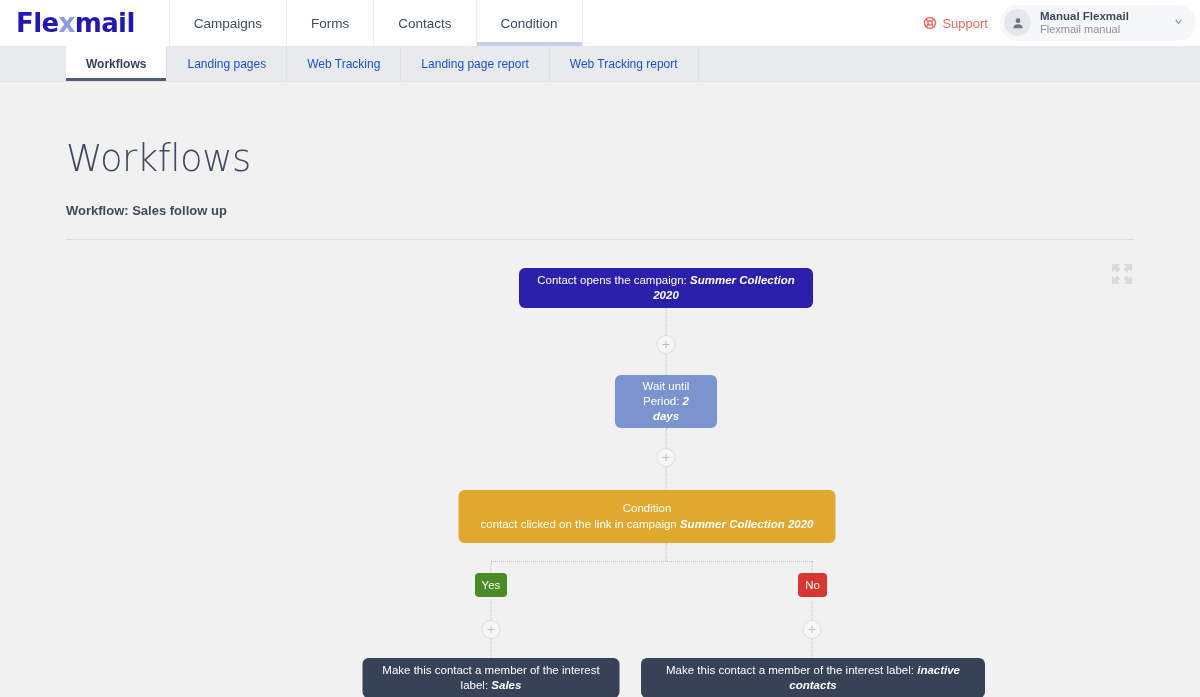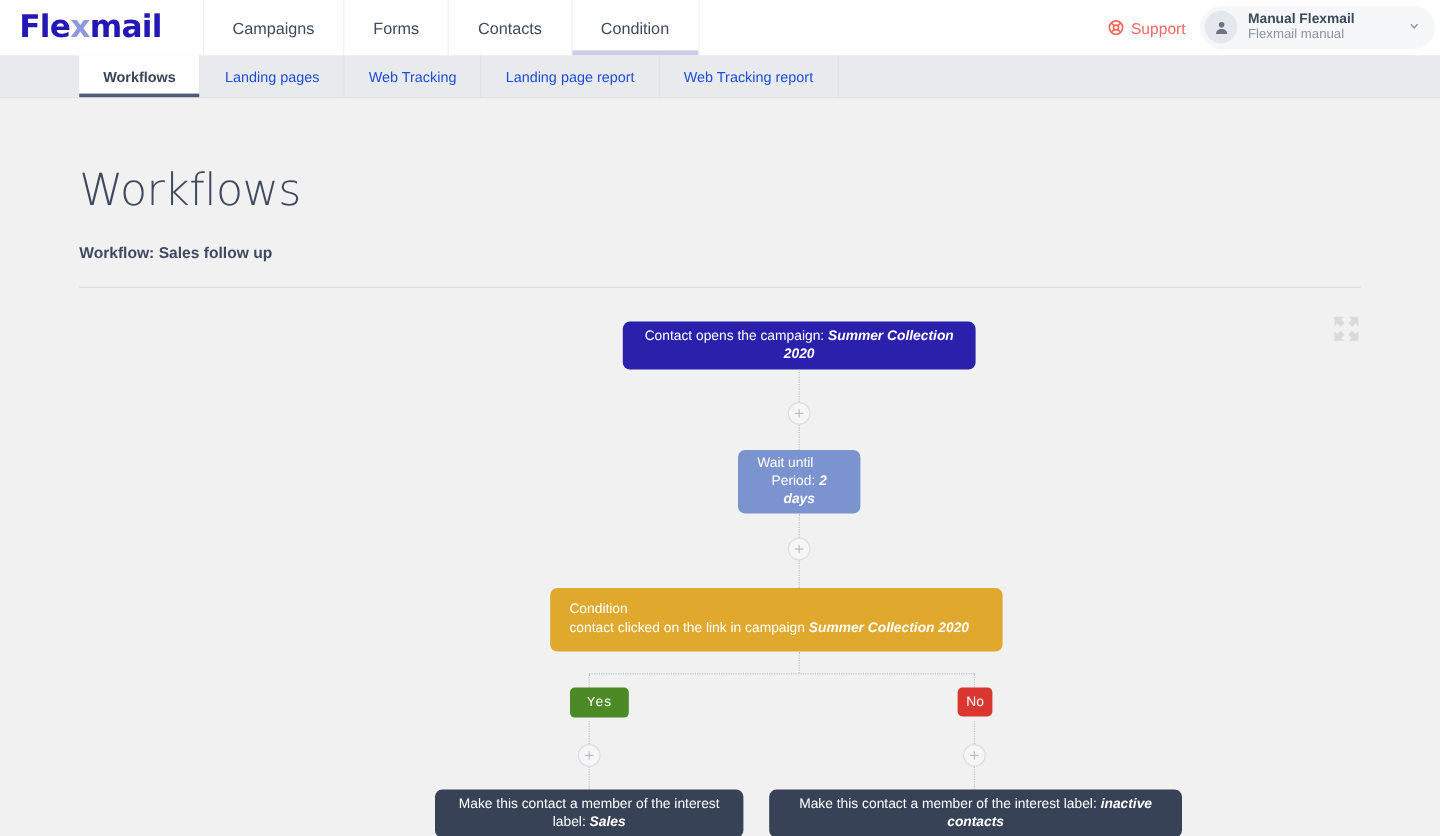--- a/index.html
+++ b/index.html
@@ -187,21 +187,21 @@
   }
 
   
   .node {
     position: absolute;
     border-radius: 6px;
     color: #ffffff;
     font-size: 11.5px;
     display: flex;
     flex-direction: column;
-    align-items: flex-start;
+    align-items: center;
     justify-content: center;
     text-align: center;
     padding: 9px 16px;
     line-height: 1.33;
     cursor: pointer;
     transform: translateX(-50%);
   }
   .node b, .node i { font-style: italic; font-weight: 700; }
 
   .node-trigger  { background: #2a20ab; }
@@ -245,21 +245,21 @@
   .badge {
     position: absolute;
     border-radius: 4px;
     color: #ffffff;
     font-size: 11.5px;
     padding: 6px 0;
     text-align: center;
     width: 32px;
     cursor: pointer;
   }
-  .badge-yes { background: #4b8a24; width: 49px; font-family: Liberation Mono, monospace; }
+  .badge-yes { background: #4b8a24; width: 32px; }
   .badge-no  { background: #d8362f; width: 29px; }
 </style>
 </head>
 <body>
 
 <div class="topbar">
 
   <div class="logo">
     <span>Fle</span>
       <span class="lx">x</span>

